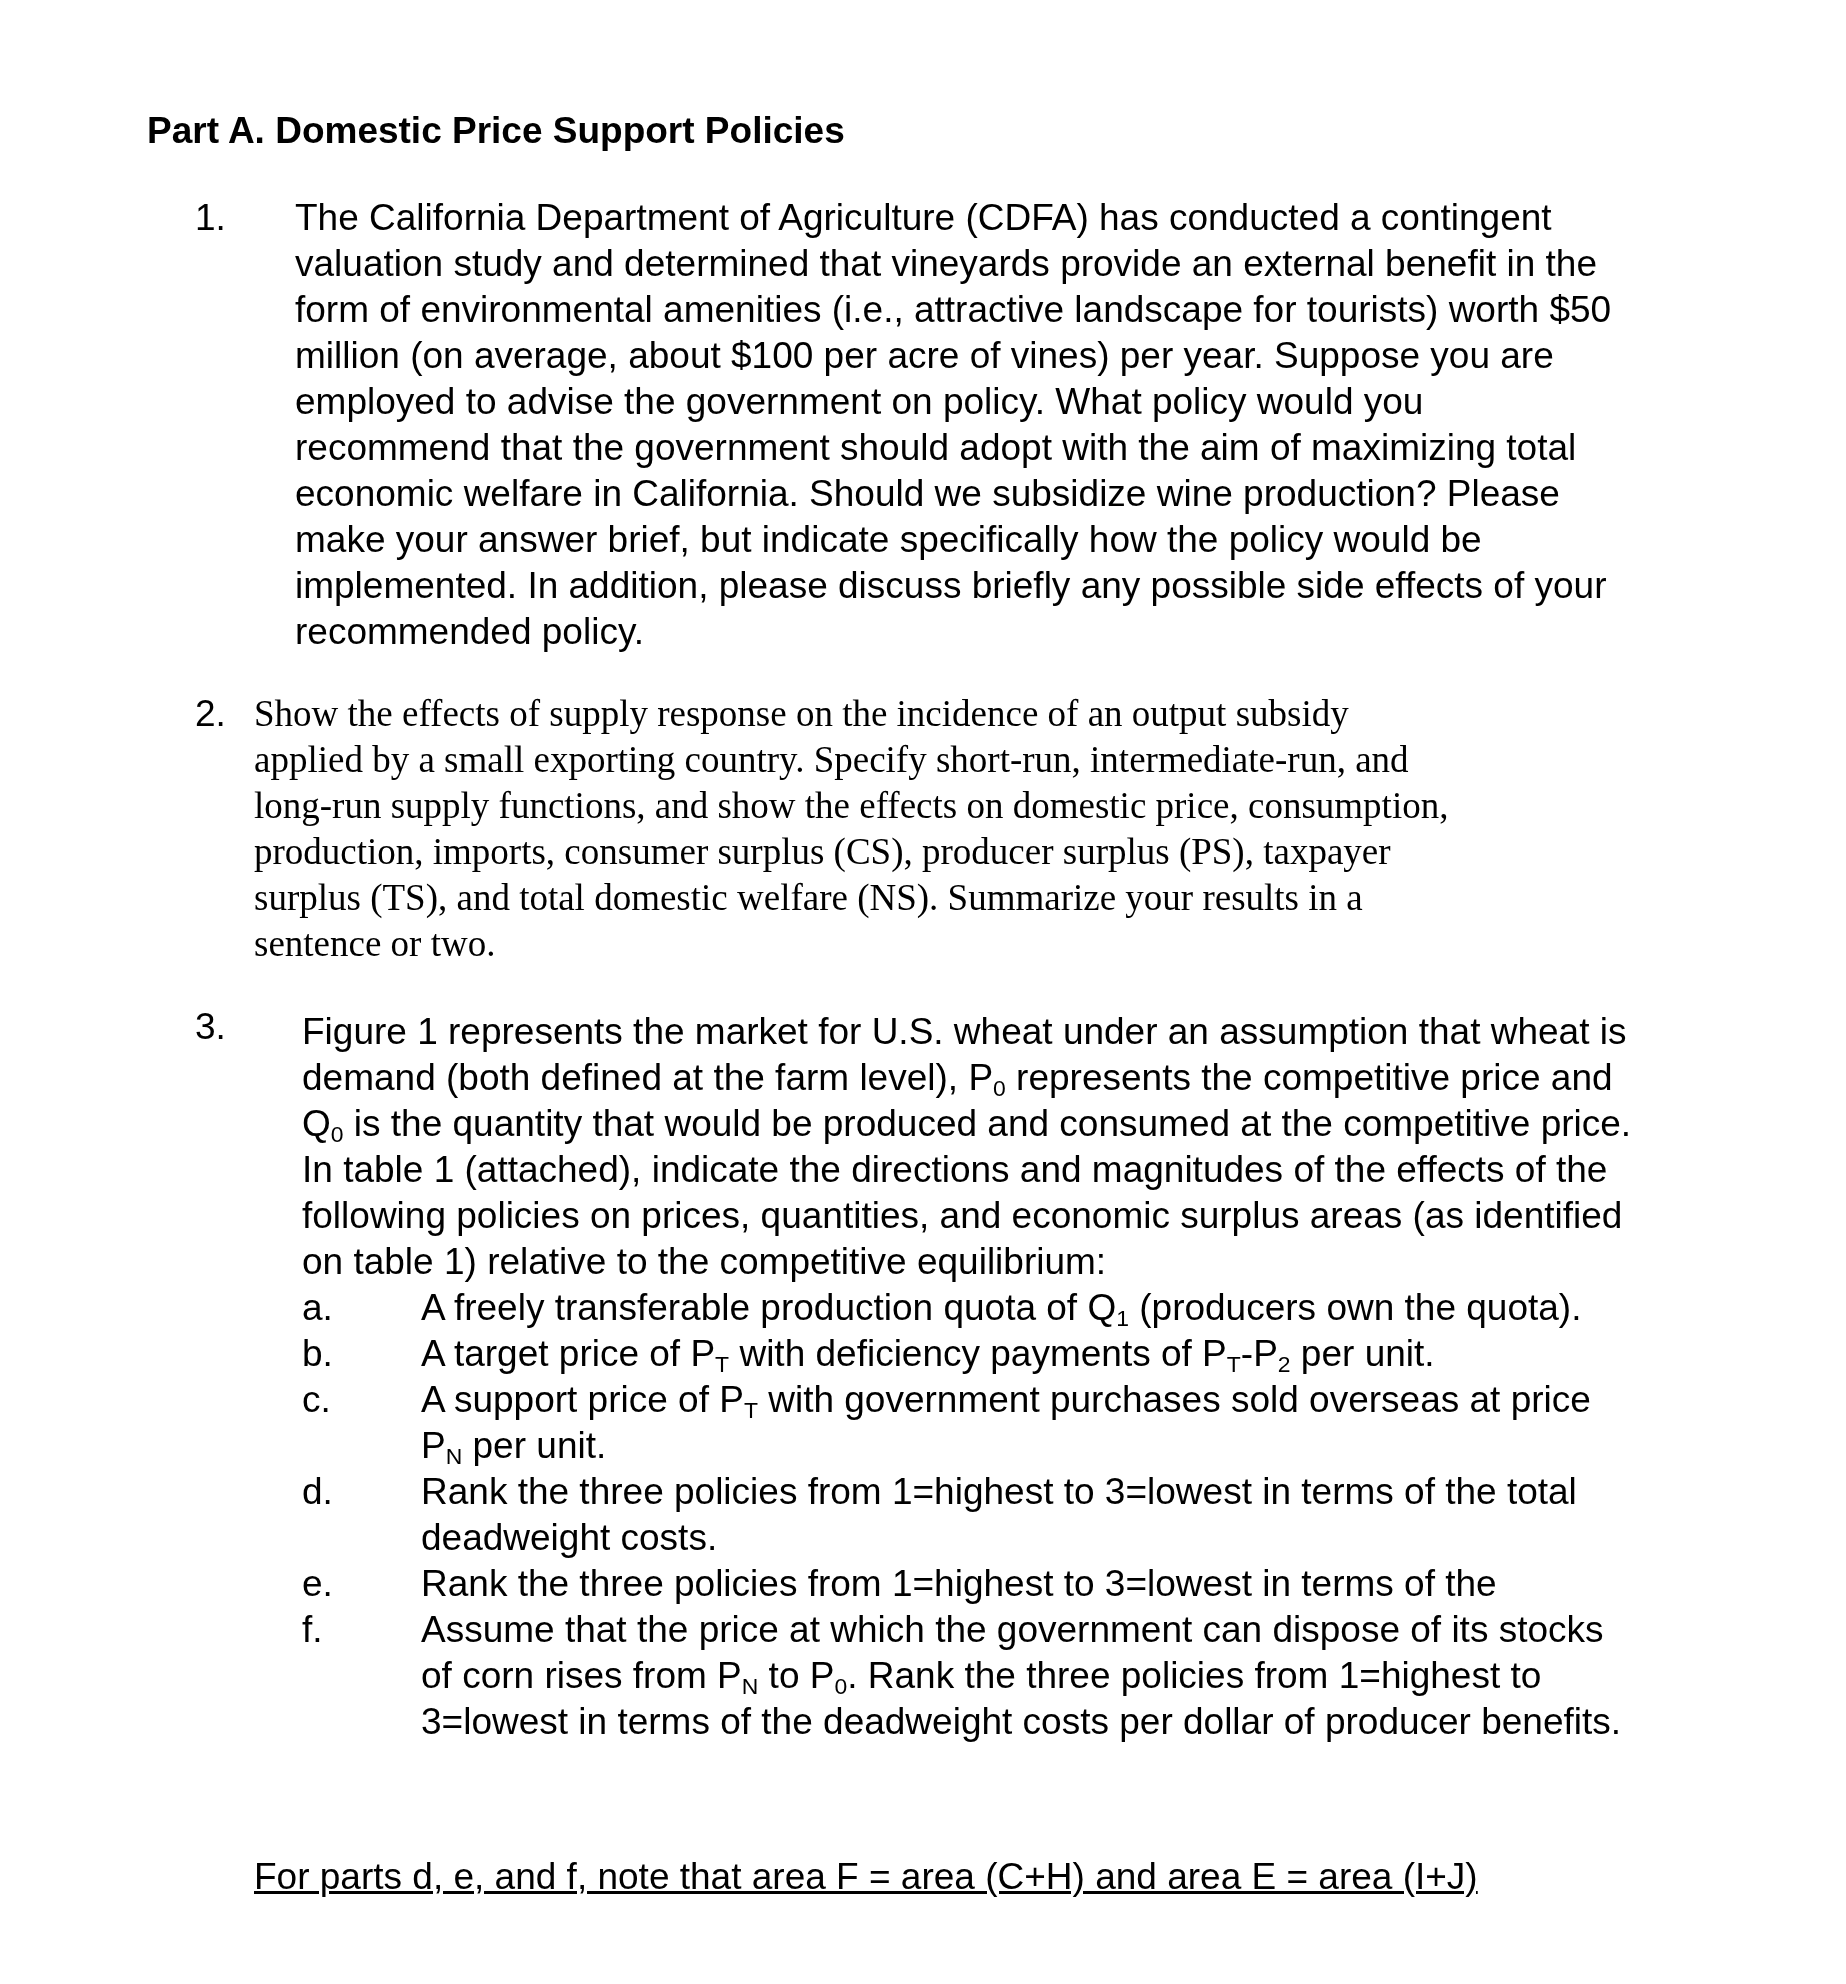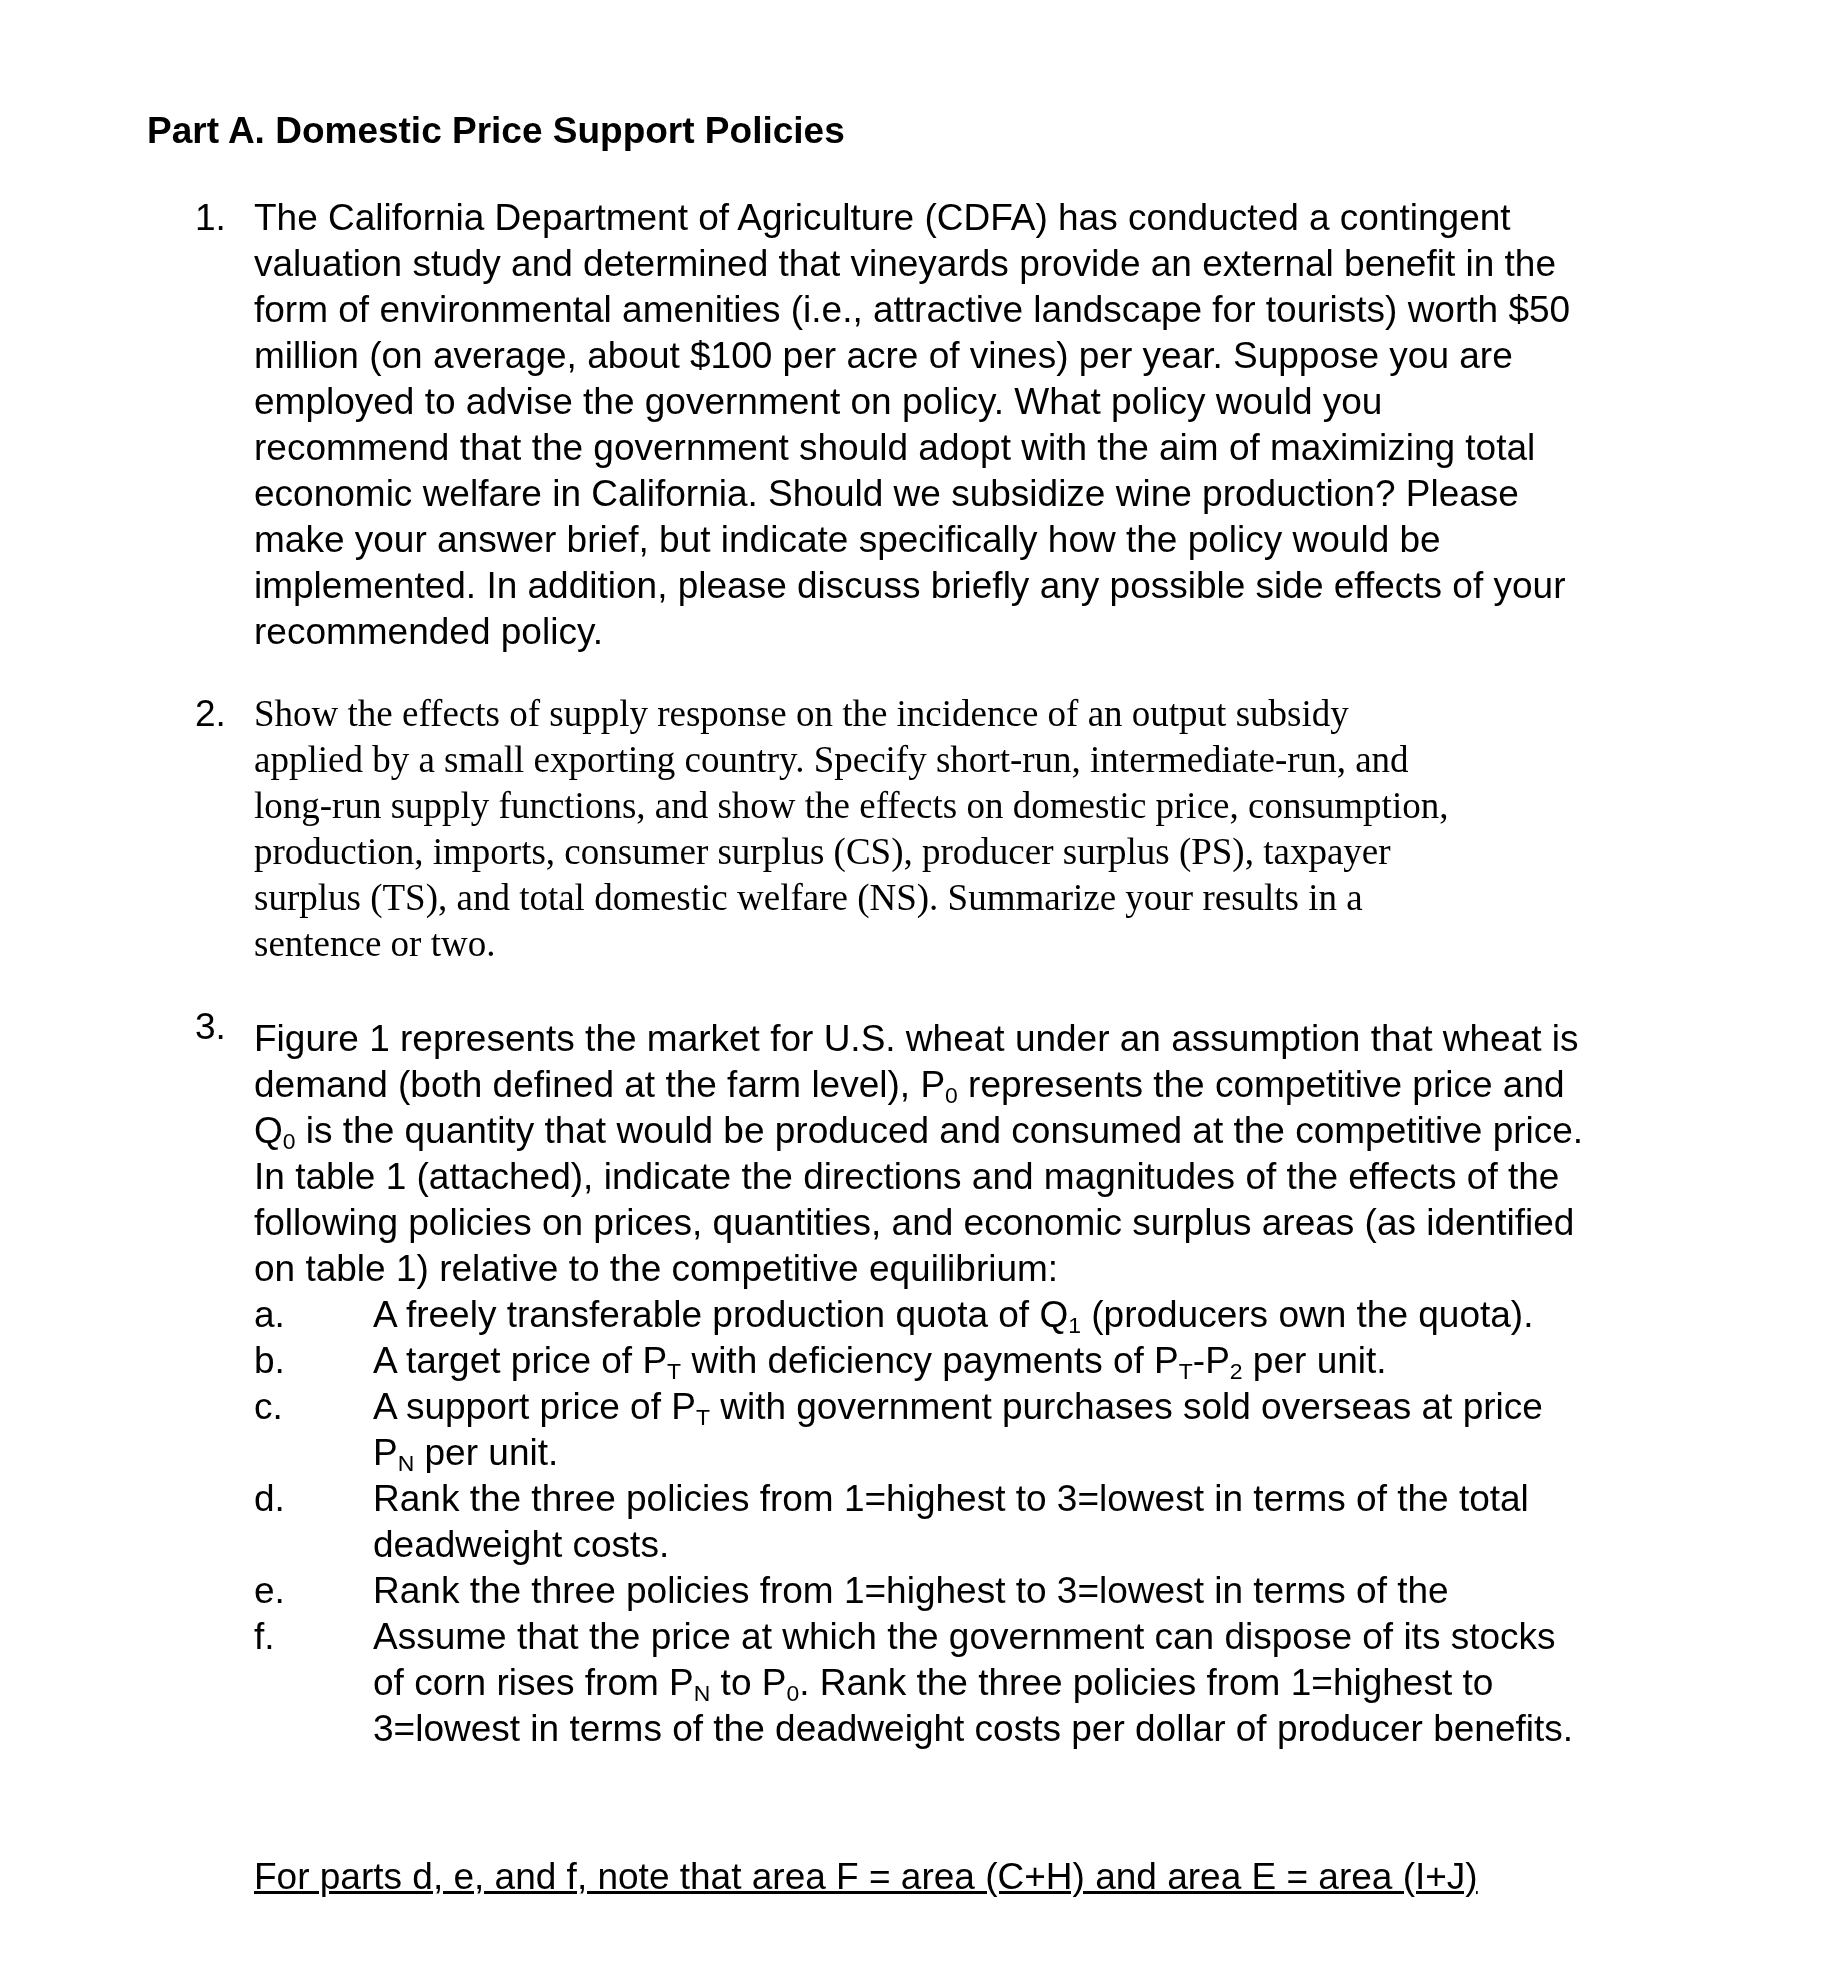--- a/index.html
+++ b/index.html
@@ -84,21 +84,21 @@
   </style>
 </head>
 <body>
 
 <div class="page">
 
   <h1 class="section-title">Part A.  Domestic Price Support Policies</h1>
 
   <div class="q" style="top:195px;">
     <span class="q-num" style="top:0;">1.</span>
-    <div class="q-text" style="top:0;">
+    <div class="q-text" style="top:0;margin-left:41px;">
       <span class="line">The California Department of Agriculture (CDFA) has conducted a contingent</span>
       <span class="line">valuation study and determined that vineyards provide an external benefit in the</span>
       <span class="line">form of environmental amenities (i.e., attractive landscape for tourists) worth $50</span>
       <span class="line">million (on average, about $100 per acre of vines) per year.  Suppose you are</span>
       <span class="line">employed to advise the government on policy.  What policy would you</span>
       <span class="line">recommend that the government should adopt with the aim of maximizing total</span>
       <span class="line">economic welfare in California.  Should we subsidize wine production?  Please</span>
       <span class="line">make your answer brief, but indicate specifically how the policy would be</span>
       <span class="line">implemented.  In addition, please discuss briefly any possible side effects of your</span>
       <span class="line">recommended policy.</span>
@@ -112,21 +112,21 @@
       <span class="line">applied by a small exporting country.  Specify short-run, intermediate-run, and</span>
       <span class="line">long-run supply functions, and show the effects on domestic price, consumption,</span>
       <span class="line">production, imports, consumer surplus (CS), producer surplus (PS), taxpayer</span>
       <span class="line">surplus (TS), and total domestic welfare (NS).  Summarize your results in a</span>
       <span class="line">sentence or two.</span>
     </div>
   </div>
 
   <div class="q" style="top:1004px;">
     <span class="q-num" style="top:0;">3.</span>
-    <div class="q-text" style="top:12px;">
+    <div class="q-text" style="top:5px;margin-left:48px;">
       <span class="line">Figure 1 represents the market for U.S. wheat under an assumption that wheat is</span>
       <span class="line"><span>demand (both defined at the farm level), P</span><sub>0</sub><span> represents the competitive price and</span></span>
       <span class="line"><span>Q</span><sub>0</sub><span> is the quantity that would be produced and consumed at the competitive price.</span></span>
       <span class="line">In table 1 (attached), indicate the directions and magnitudes of the effects of the</span>
       <span class="line">following policies on prices, quantities, and economic surplus areas (as identified</span>
       <span class="line">on table 1) relative to the competitive equilibrium:</span>
 
       <div class="sub-item">
         <span class="sub-label">a.</span>
         <span class="sub-body">

